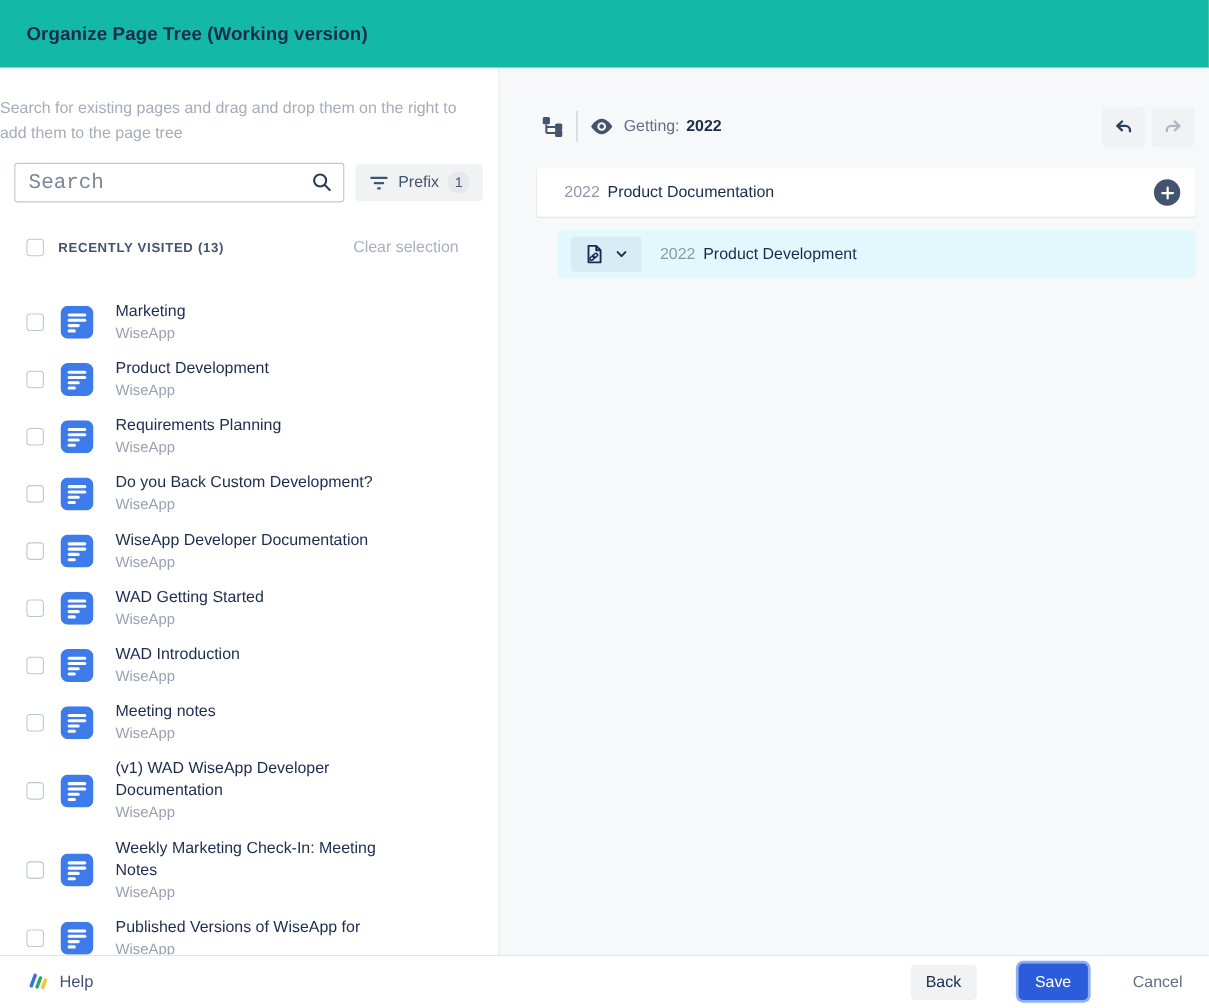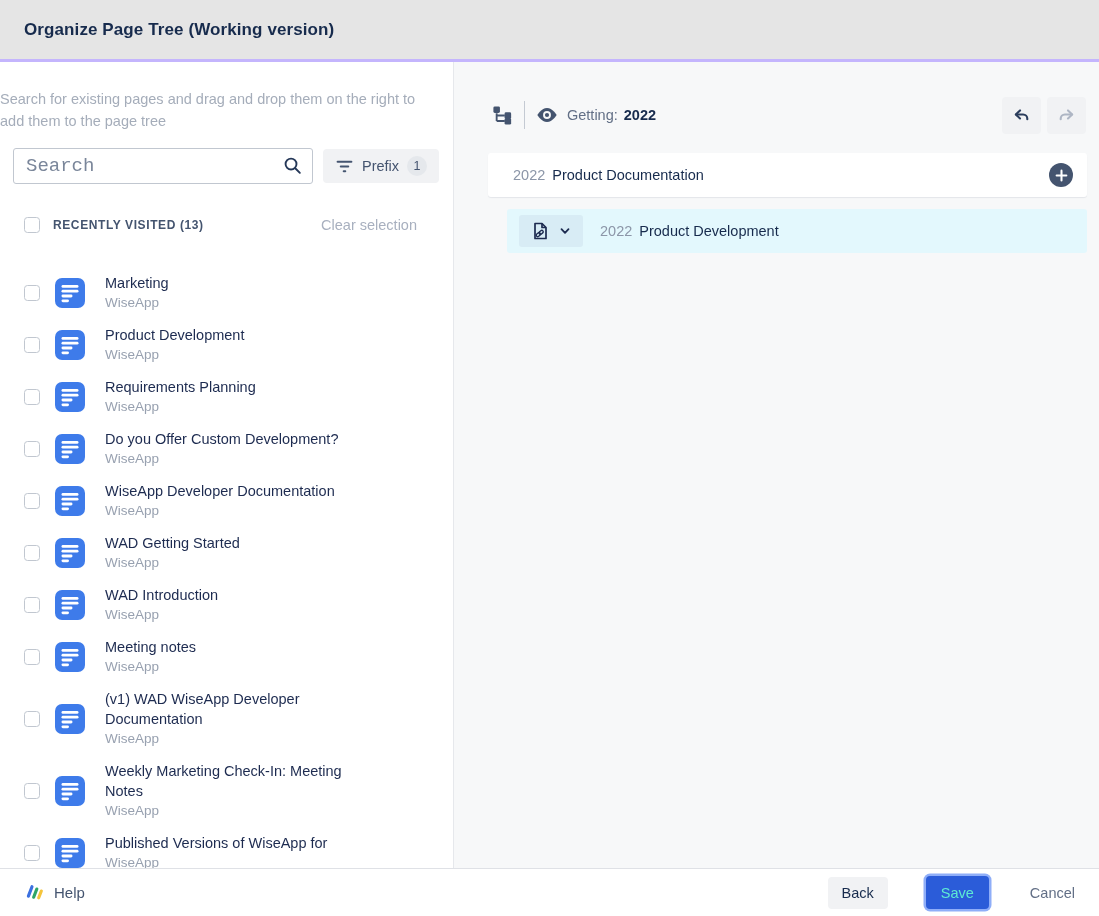--- a/index.html
+++ b/index.html
@@ -1,21 +1,21 @@
 <!DOCTYPE html>
 <html><head>
 <meta charset="utf-8">
 <style>
   * { margin:0; padding:0; box-sizing:border-box; }
   html,body { width:1099px; height:916px; overflow:hidden; background:#fff;
     font-family:"Liberation Sans", sans-serif; color:#172B4D; }
 
   
-  .titlebar { height:62px; background:#e5e5e5; display:flex; align-items:center;
-    padding:0 24px; border-bottom:3px solid #c4b5fd; }
+  .titlebar { height:62px; background:#14b8a6; display:flex; align-items:center;
+    padding:0 24px; border-bottom:1px solid #c4b5fd; }
   .titlebar h1 { font-size:17px; font-weight:700; color:#172B4D; letter-spacing:.1px; }
 
   
   .content { display:flex; height:806px; }
 
   
   .left-panel { width:454px; background:#fff; border-right:1px solid #E6E8EC;
     padding:26px 0 0 0; overflow:hidden; position:relative; }
   .description { color:#A5ADBA; font-size:14.5px; line-height:22px; width:424px;
     }
@@ -71,21 +71,21 @@
 
   
   .footer { height:48px; background:#fff; border-top:1px solid #DFE1E6; display:flex;
     align-items:center; padding:0 24px; }
   .help { display:flex; align-items:center; gap:9px; cursor:pointer; }
   .help-label { font-size:15px; color:#44546F; }
   .footer-actions { margin-left:auto; display:flex; align-items:center;gap:19px; }
   .btn-back { height:32px; background:#F1F2F4; border:none; border-radius:4px;
     padding:0 14px; font-size:14.5px; color:#172B4D; cursor:pointer; font-family:inherit; }
   .btn-save { height:33px; background:#2B5CD9; border:none; border-radius:4px;
-    padding:0 15px; font-size:14.5px; color:#5eead4; cursor:pointer; font-family:inherit;
+    padding:0 15px; font-size:14.5px; color:#ffffff; cursor:pointer; font-family:inherit;
     margin:0 22px 0 19px; box-shadow:0 0 0 2.5px #8FAEF8; }
   .btn-cancel { background:none; border:none; font-size:14.5px; color:#626F86;
     cursor:pointer; font-family:inherit; }
 </style>
 </head>
 <body>
 
 <div class="titlebar">
   <h1>Organize Page Tree (Working version)</h1>
 </div>
@@ -182,21 +182,21 @@
           <span class="doc-icon">
             <svg width="30" height="30" viewBox="0 0 30 30">
               <rect x="0" y="0" width="30" height="30" rx="7" fill="#3E7BEA"></rect>
               <rect x="6.5" y="7" width="17" height="2.8" rx="1.4" fill="#fff"></rect>
               <rect x="6.5" y="11.8" width="17" height="2.8" rx="1.4" fill="#fff"></rect>
               <rect x="6.5" y="16.6" width="11" height="2.8" rx="1.4" fill="#fff"></rect>
               <rect x="6.5" y="21.4" width="7.5" height="2.8" rx="1.4" fill="#fff"></rect>
             </svg>
           </span>
           <div class="item-text">
-            <div class="item-title">Do you Offer Custom Development?</div>
+            <div class="item-title">Do you Back Custom Development?</div>
             <div class="item-space">WiseApp</div>
           </div>
         </div>
 
         <div class="list-item">
           <span class="checkbox"></span>
           <span class="doc-icon">
             <svg width="30" height="30" viewBox="0 0 30 30">
               <rect x="0" y="0" width="30" height="30" rx="7" fill="#3E7BEA"></rect>
               <rect x="6.5" y="7" width="17" height="2.8" rx="1.4" fill="#fff"></rect>

